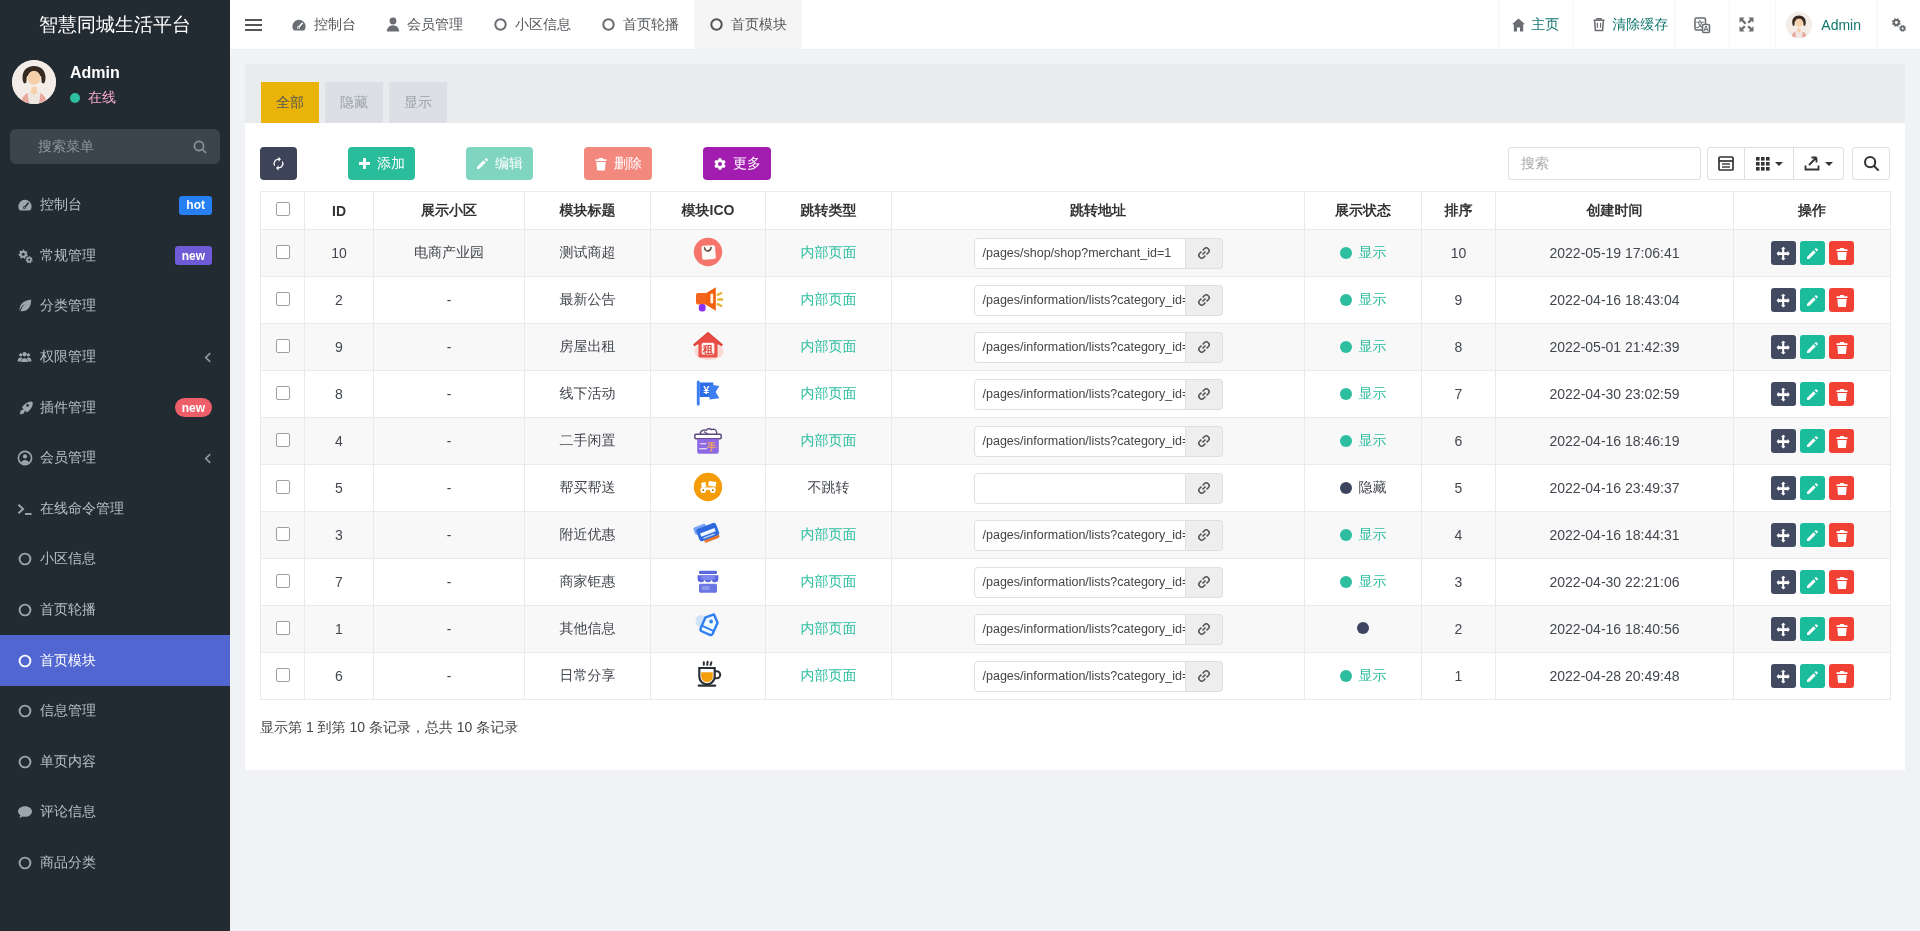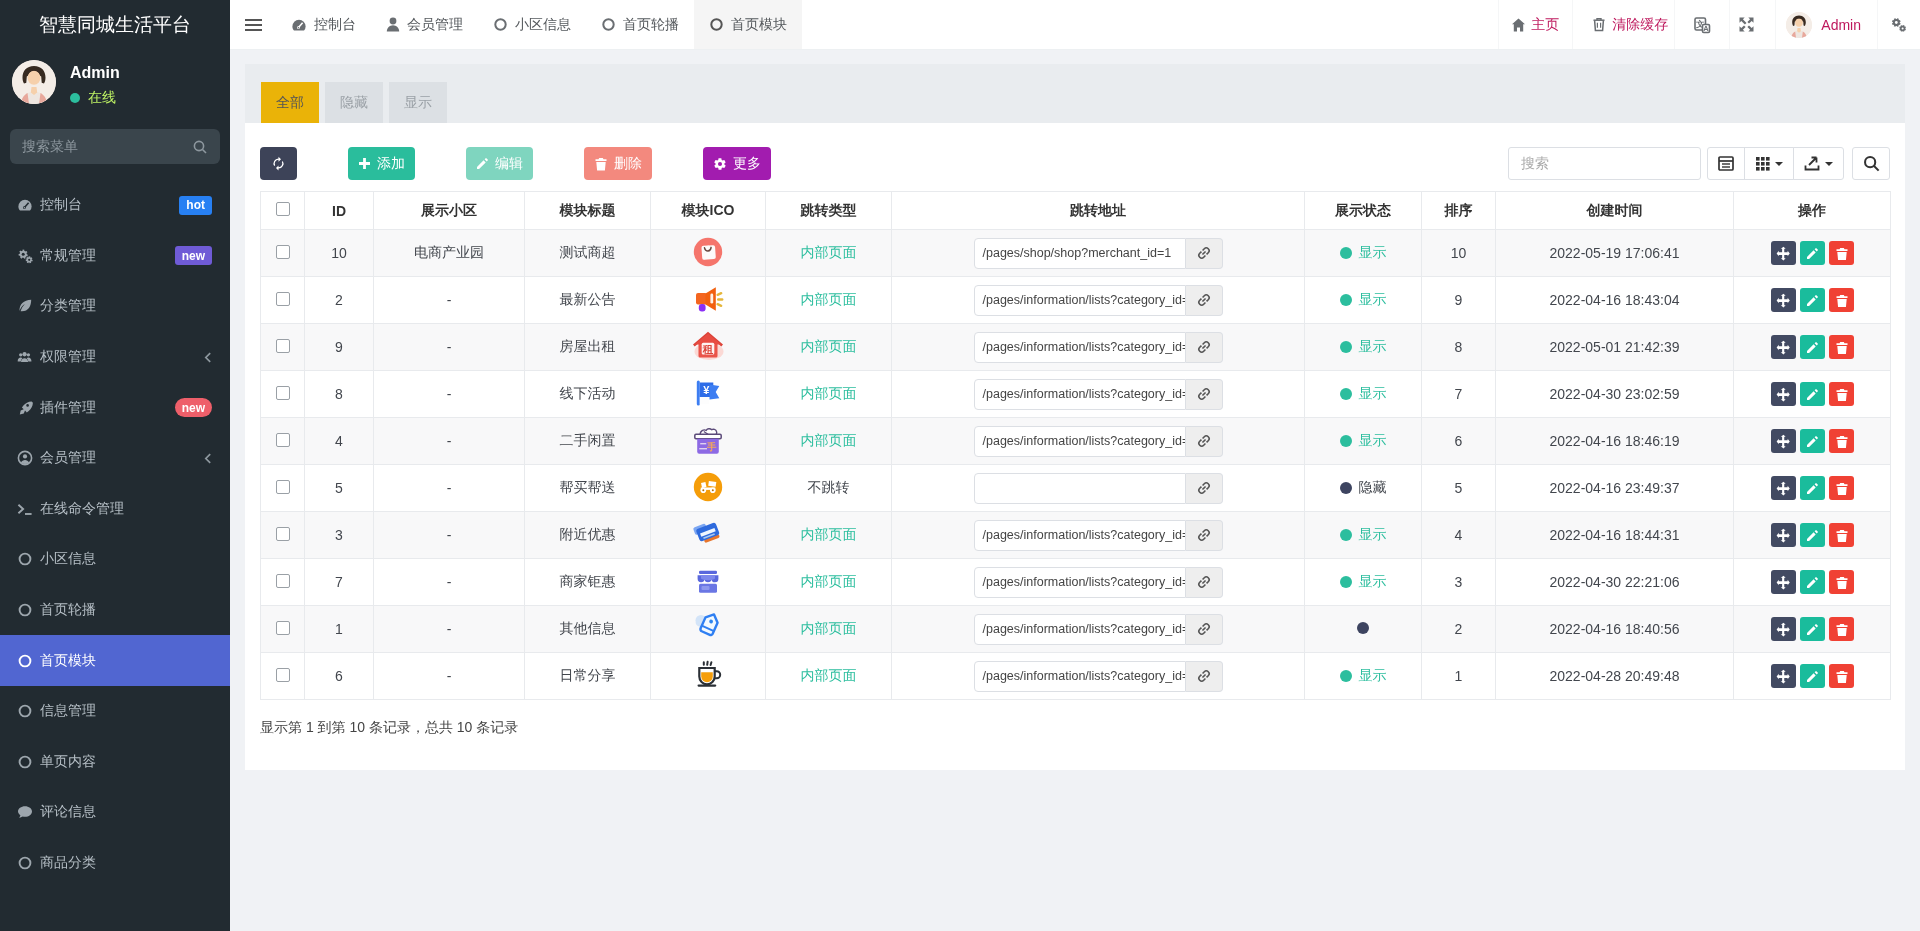--- a/index.html
+++ b/index.html
@@ -5,44 +5,44 @@
 *{margin:0;padding:0;box-sizing:border-box;}
 html,body{width:1920px;height:931px;overflow:hidden;font-family:"Liberation Sans",sans-serif;}
 body{background:#f0f2f5;}
 
 .sidebar{position:absolute;left:0;top:0;width:230px;height:931px;background:#222b31;z-index:5;}
 .logo{height:50px;display:flex;align-items:center;justify-content:center;color:#fff;font-size:19px;}
 .userpanel{display:flex;padding:10px 12px 0 12px;}
 .avatar44{width:44px;height:44px;border-radius:50%;overflow:hidden;flex:none;background:#f6e9e2;}
 .uinfo{margin-left:14px;padding-top:4px;}
 .uname{color:#fff;font-size:16px;font-weight:bold;}
-.ustatus{margin-top:7px;color:#bef264;font-size:14px;display:flex;align-items:center;}
+.ustatus{margin-top:7px;color:#f9a8d4;font-size:14px;display:flex;align-items:center;}
 .dot{width:10px;height:10px;border-radius:50%;background:#2cbe9e;display:inline-block;margin-right:8px;}
-.sidesearch{position:relative;margin:22px 10px 0 10px;height:35px;background:#3a454c;border-radius:6px;display:flex;align-items:center;padding:0 12px;color:#8d979e;font-size:14px;}
+.sidesearch{position:relative;margin:22px 10px 0 10px;height:35px;background:#3a454c;border-radius:6px;display:flex;align-items:center;padding:0 28px;color:#8d979e;font-size:14px;}
 .sidesearch svg{position:absolute;right:12px;}
 .menu{margin-top:16px;}
 .menu-item{height:50.6px;display:flex;align-items:center;padding:0 18px 0 0;color:#b6bfc6;font-size:14px;position:relative;}
 .menu-item .mico{width:16px;margin:0 7px 0 17px;flex:none;display:flex;justify-content:center;align-items:center;}
 .menu-item.active{background:#5166d1;color:#fff;}
 .badge{margin-left:auto;font-size:12px;font-weight:bold;color:#fff;padding:2.5px 7px;border-radius:3px;}
 .badge.hot{background:#2780f3;}
 .badge.newp{background:#6f5bd6;}
 .badge.newr{background:#ee5f6a;border-radius:10px;}
 .chev{margin-left:auto;display:flex;align-items:center;}
 
 .topbar{position:absolute;left:230px;top:0;width:1690px;height:50px;background:#fff;display:flex;align-items:stretch;border-bottom:1px solid #edf0f2;}
 .burger{width:46px;display:flex;align-items:center;justify-content:center;}
 .burger div{width:17px;height:12px;border-top:2px solid #555;border-bottom:2px solid #555;position:relative;}
 .burger div:after{content:"";position:absolute;left:0;top:3px;width:100%;height:2px;background:#555;}
 .tnav{display:flex;}
 .tnav .titem{display:flex;align-items:center;padding:0 15px;color:#54585c;font-size:14px;}
 .tnav .titem .ticon{margin-right:7px;display:flex;}
 .tnav .titem.active{background:#f5f5f5;}
 .tright{margin-left:auto;display:flex;align-items:stretch;}
-.tright .titem{display:flex;align-items:center;padding:0 14px;color:#be185d;font-size:14px;border-left:1px solid #f5f6f7;}
+.tright .titem{display:flex;align-items:center;padding:0 14px;color:#0f766e;font-size:14px;border-left:1px solid #f5f6f7;}
 .tright .titem .ticon{margin-right:6px;display:flex;}
 .tright .t-home{padding:0 13px;}
 .tright .t-clear{padding-left:19px;padding-right:6px;}
 .tright .t-lang{padding:0 18px;}
 .tright .t-full{padding:0 20px 0 8px;}
 .tright .t-admin{padding:0 16px 0 10px;}
 .tright .t-gear{padding:0 12px;}
 .avatar24{width:26px;height:26px;border-radius:50%;overflow:hidden;background:#f6e9e2;margin-right:9px;flex:none;}
 
 .panel{position:absolute;left:245px;top:64px;width:1660px;height:706px;background:#fff;}

